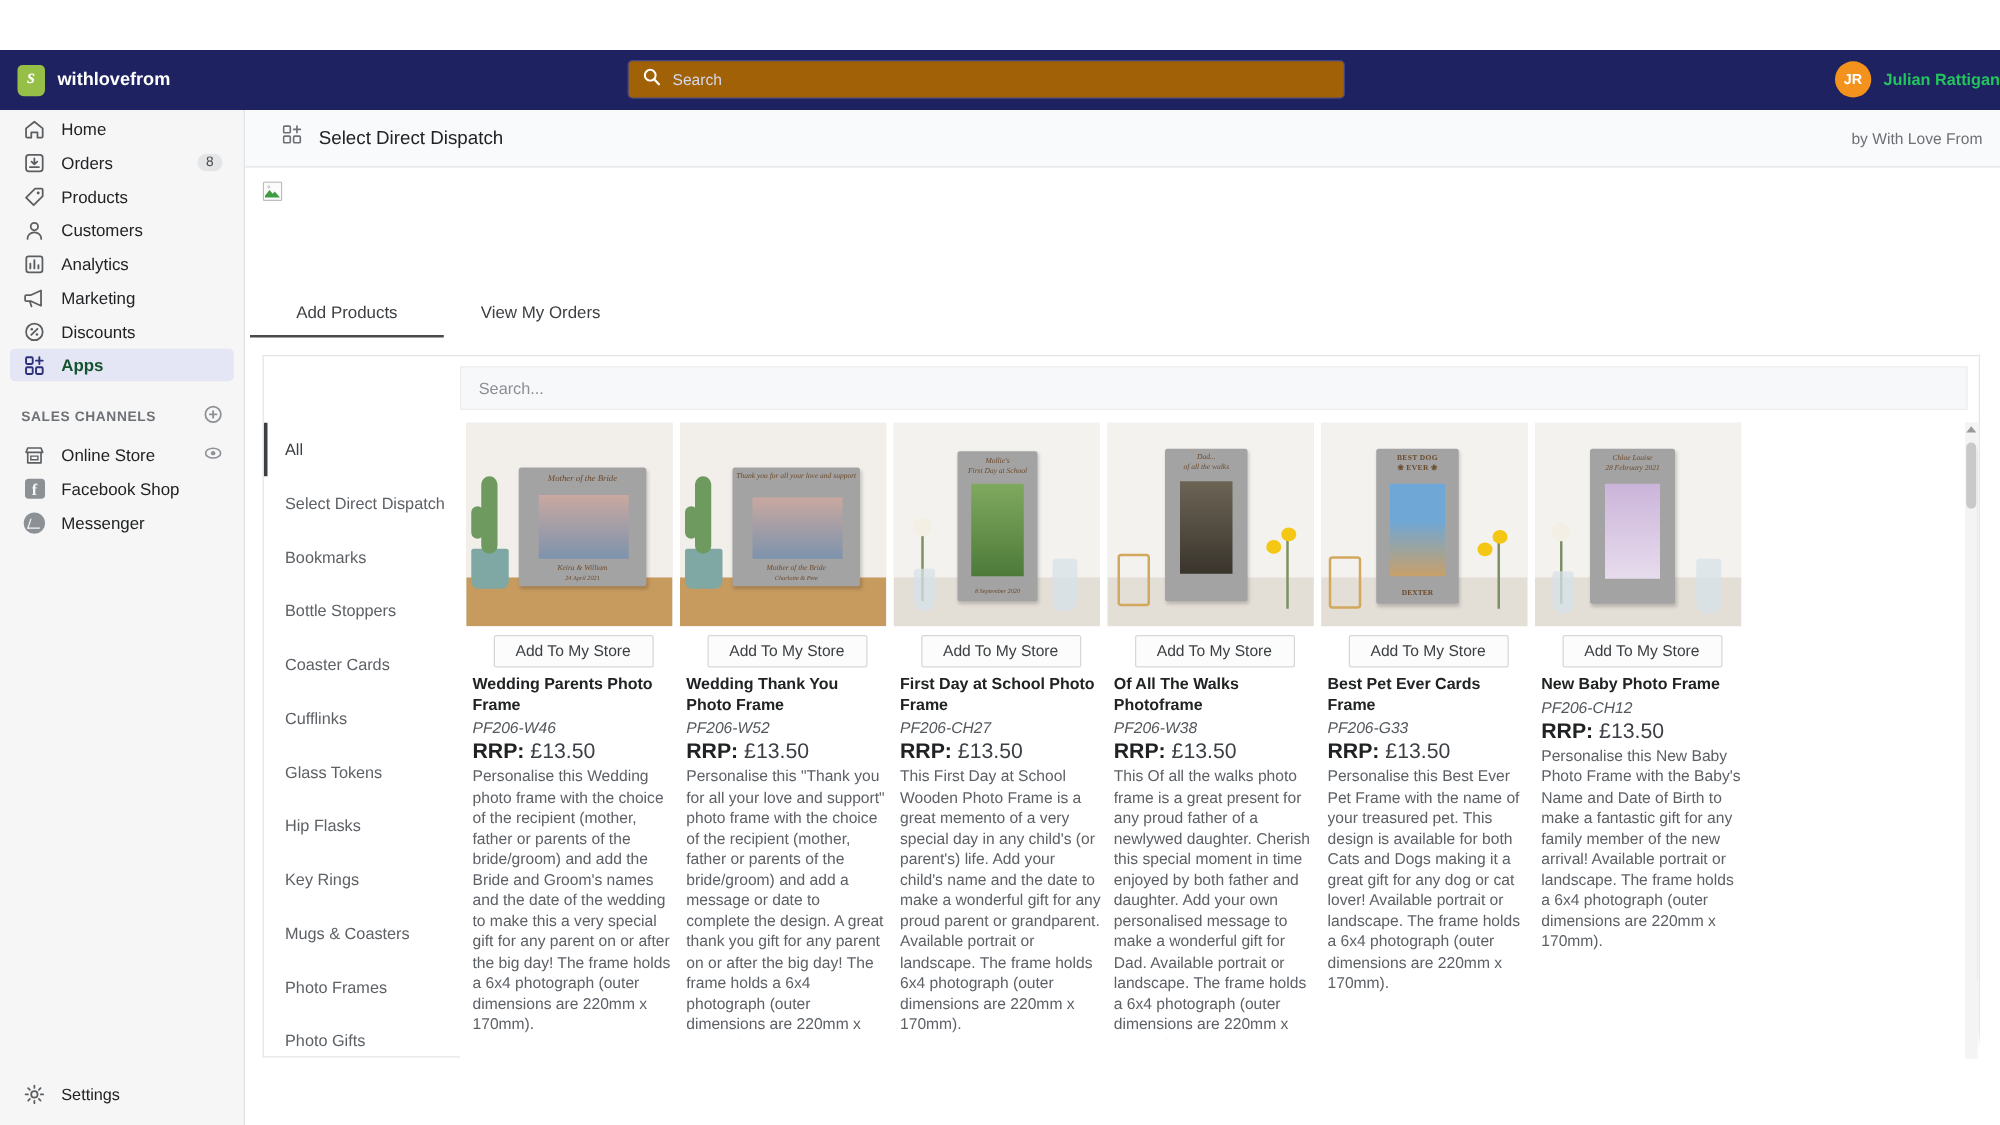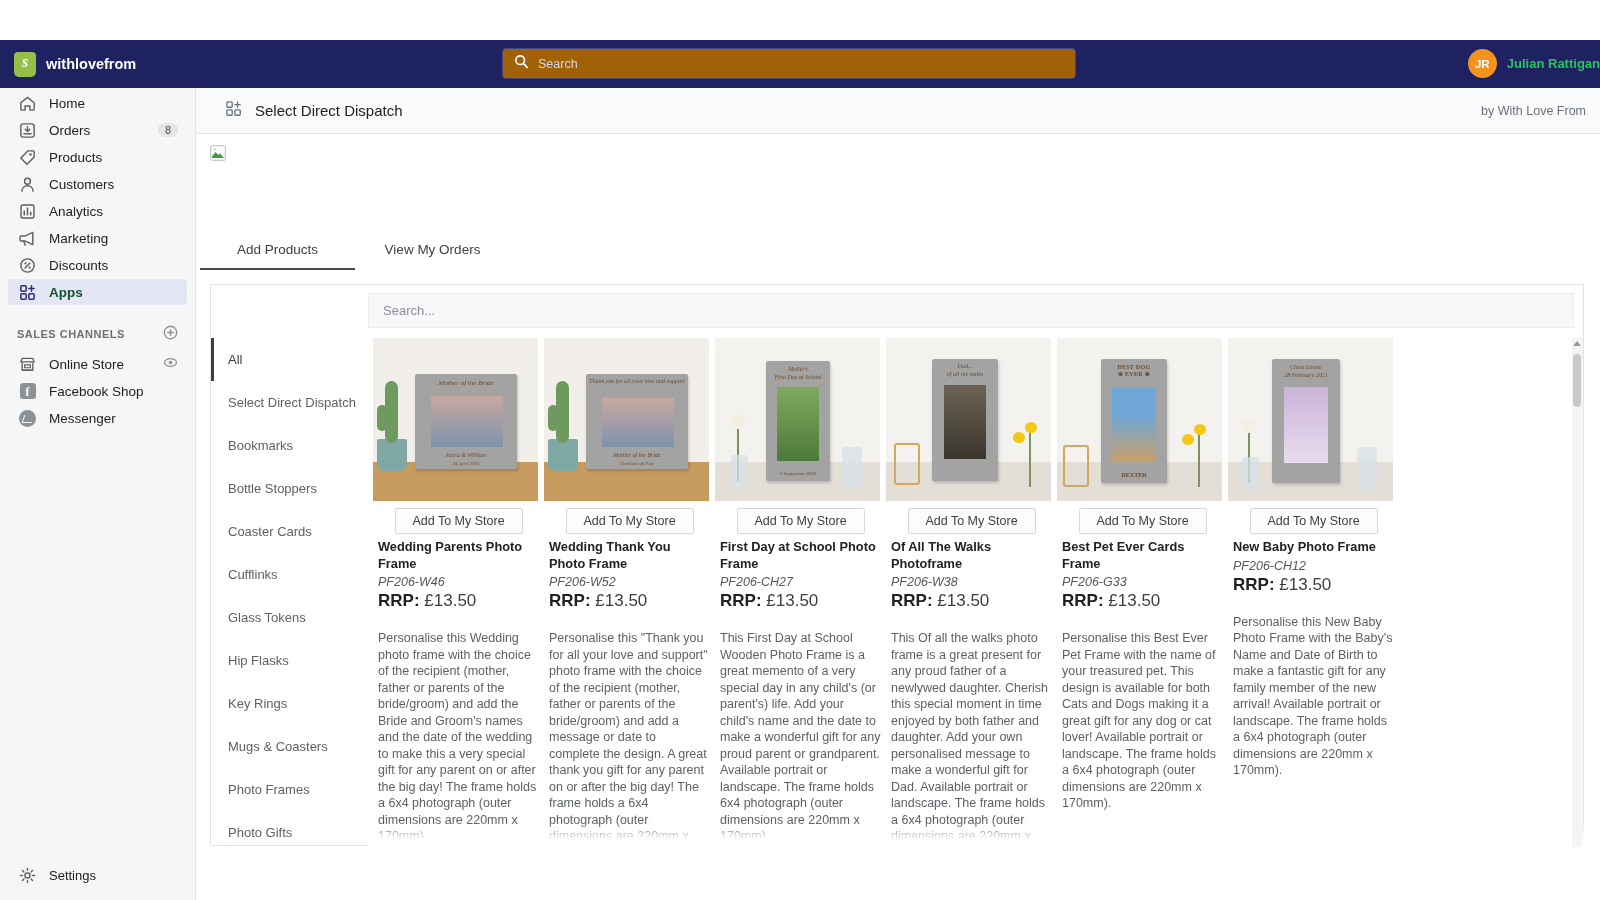--- a/index.html
+++ b/index.html
@@ -155,21 +155,21 @@
     display: block; margin: 7px auto 0 auto; width: 128px; height: 26px;
     background: #fcfcfc; border: 1px solid #d5d7d9; border-radius: 2px;
     font-size: 12.5px; color: #3d4043; font-family: "Liberation Sans", sans-serif;
     cursor: pointer; line-height: 24px; text-align: center;
   }
   .card-body { padding: 5px 5px 0 5px; }
   .p-title { font-size: 12.8px; font-weight: bold; color: #202223; line-height: 1.3; }
   .p-sku { font-size: 12.5px; font-style: italic; color: #54585c; margin-top: 3px; }
   .p-rrp { font-size: 17px; color: #3b3f44; margin-top: 2px; }
   .p-rrp b { color: #202223; }
-  .p-desc { font-size: 12.5px; color: #5d6166; line-height: 1.32; margin-top: 19px;
+  .p-desc { font-size: 12.5px; color: #5d6166; line-height: 1.32; margin-top: 2px;
             max-height: 218px; overflow: hidden; }
   .grid-fade {
     position: absolute; left: 157px; top: 538px; width: 1217px; height: 24px;
     background: linear-gradient(to bottom, rgba(255,255,255,0), #fff 70%);
     pointer-events: none;
   }
   .main-scroll {
     position: absolute; right: 1px; top: 53px; width: 10px; height: 509px;
     background: #f4f4f4;
   }

